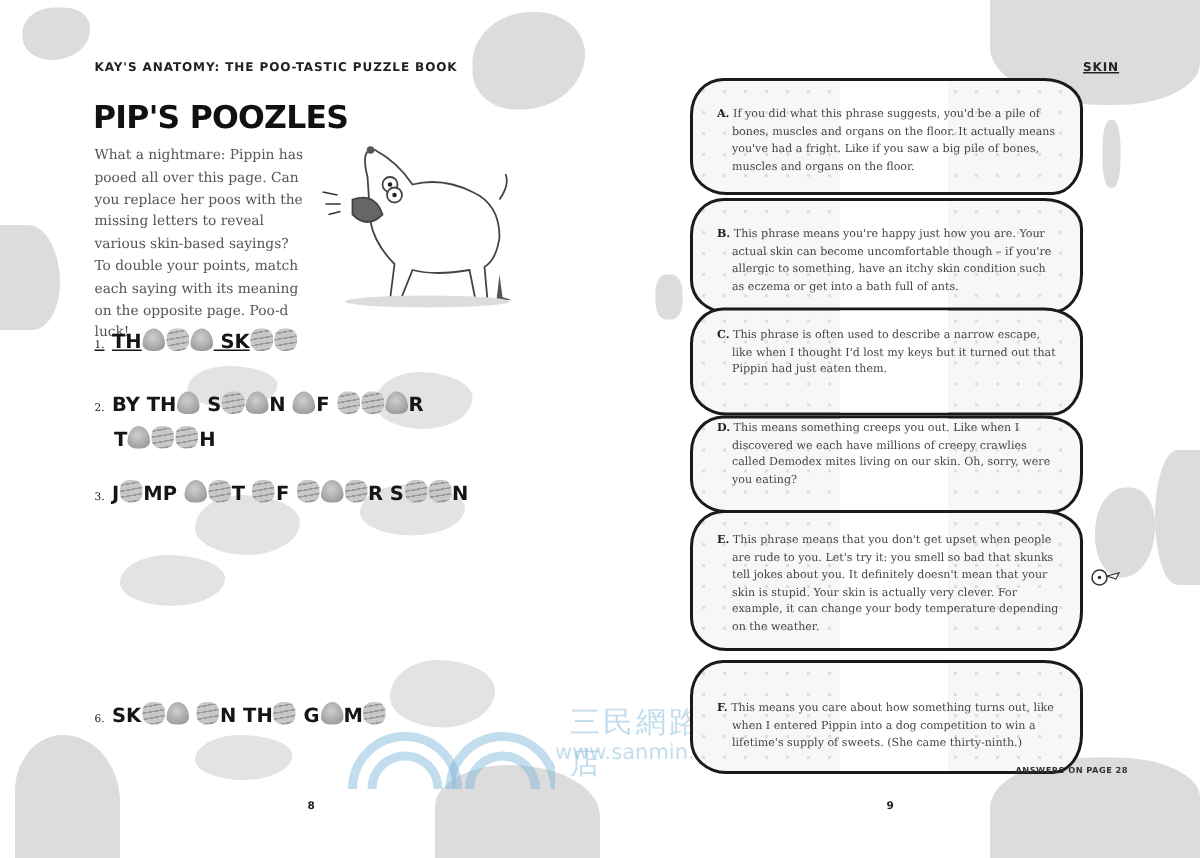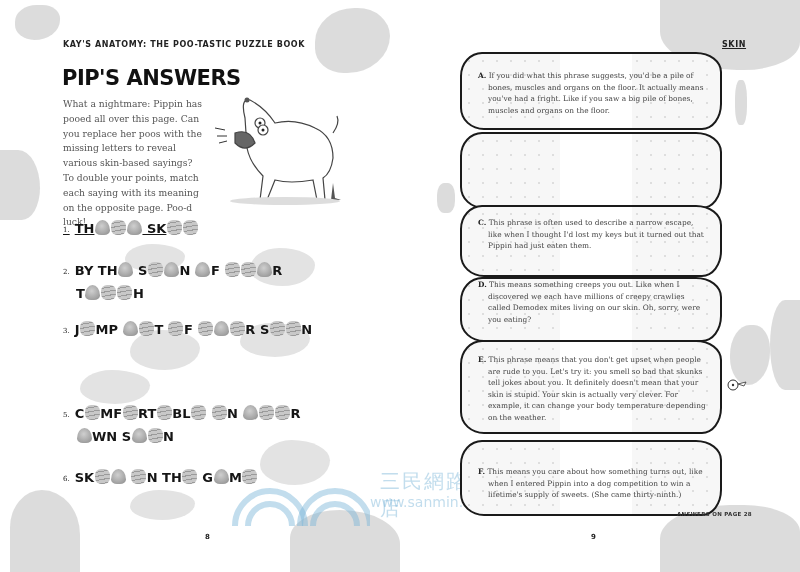--- a/index.html
+++ b/index.html
@@ -65,21 +65,21 @@
   <div class="blob" style="left:260px;top:440px;width:70px;height:45px;"></div>
 
   <div class="splat" style="left:660px;top:0;width:140px;height:70px;border-radius:0 0 40% 55%;"></div>
   <div class="splat" style="left:735px;top:80px;width:12px;height:45px;border-radius:40%;"></div>
   <div class="splat" style="left:730px;top:325px;width:40px;height:60px;border-radius:50% 40% 55% 45%;"></div>
   <div class="splat" style="left:770px;top:300px;width:30px;height:90px;border-radius:50% 0 0 50%;"></div>
   <div class="splat" style="left:660px;top:505px;width:140px;height:67px;border-radius:50% 40% 0 0;"></div>
   <div class="splat" style="left:437px;top:183px;width:18px;height:30px;border-radius:40%;"></div>
 
   <div class="running-head left">KAY'S ANATOMY: THE POO-TASTIC PUZZLE BOOK</div>
-  <h1 class="title">PIP'S ANSWERS</h1>
+  <h1 class="title">PIP'S POOZLES</h1>
   <p class="intro">What a nightmare: Pippin has pooed all over this page. Can you replace her poos with the missing letters to reveal various skin-based sayings? To double your points, match each saying with its meaning on the opposite page. Poo-d luck!</p>
 
   <svg class="dog" viewBox="0 0 150 120">
     <g fill="#fff" stroke="#444" stroke-width="1.2">
       <path d="M40 30 Q 35 10 45 12 Q 60 20 70 35 Q 90 30 110 40 Q 128 48 128 70 Q 126 85 118 90 L 120 112 L 112 112 L 108 92 Q 85 96 70 92 L 62 112 L 55 112 L 58 88 Q 45 75 42 60 Z"></path>
       <circle cx="55" cy="35" r="5"></circle>
       <circle cx="58" cy="42" r="5"></circle>
       <path d="M30 45 Q 45 40 50 55 Q 40 65 30 55 Z" fill="#666"></path>
       <path d="M128 45 Q 135 35 132 28" fill="none"></path>
     </g>
@@ -98,24 +98,20 @@
   <div class="puzzle" style="top:259px;">
     <span class="num">2.</span>BY TH<span class="poo"></span> S<span class="poo swirl"></span><span class="poo"></span>N <span class="poo"></span>F <span class="poo swirl"></span><span class="poo swirl"></span><span class="poo"></span>R<br>
     <span style="margin-left:13px;">T</span><span class="poo"></span><span class="poo swirl"></span><span class="poo swirl"></span>H
   </div>
 
   <div class="puzzle" style="top:318px;">
     <span class="num">3.</span>J<span class="poo swirl"></span>MP <span class="poo"></span><span class="poo swirl"></span>T <span class="poo swirl"></span>F <span class="poo swirl"></span><span class="poo"></span><span class="poo swirl"></span>R S<span class="poo swirl"></span><span class="poo swirl"></span>N
   </div>
 
 
-  <div class="puzzle" style="top:402px;">
-    <span class="num">5.</span>C<span class="poo swirl"></span>MF<span class="poo swirl"></span>RT<span class="poo swirl"></span>BL<span class="poo swirl"></span> <span class="poo swirl"></span>N <span class="poo"></span><span class="poo swirl"></span><span class="poo swirl"></span>R<br>
-    <span style="margin-left:13px;"></span><span class="poo"></span>WN S<span class="poo"></span><span class="poo swirl"></span>N
-  </div>
 
   <div class="puzzle" style="top:466px;">
     <span class="num">6.</span>SK<span class="poo swirl"></span><span class="poo"></span> <span class="poo swirl"></span>N TH<span class="poo swirl"></span> G<span class="poo"></span>M<span class="poo swirl"></span>
   </div>
 
   <div class="page-num left">8</div>
 
   <div class="watermark">
     <svg class="arcs" viewBox="0 0 140 60">
       <g fill="none" stroke="rgba(120,180,215,0.45)" stroke-width="6">
@@ -131,20 +127,21 @@
 
   <div class="running-head right">SKIN</div>
 
   <div class="answer-box" style="top:52px;height:78px;">
     <div class="mid"></div>
     <p style="padding-top:16px;"><b>A.</b> <span>If you did what this phrase suggests, you'd be a pile of bones, muscles and organs on the floor. It actually means you've had a fright. Like if you saw a big pile of bones, muscles and organs on the floor.</span></p>
   </div>
 
   <div class="answer-box" style="top:132px;height:77px;">
     <div class="mid"></div>
+    <p style="padding-top:16px;"><b>B.</b> <span>This phrase means you're happy just how you are. Your actual skin can become uncomfortable though – if you're allergic to something, have an itchy skin condition such as eczema or get into a bath full of ants.</span></p>
   </div>
 
   <div class="answer-box" style="top:205px;height:72px;">
     <div class="mid"></div>
     <p style="padding-top:10px;"><b>C.</b> <span>This phrase is often used to describe a narrow escape, like when I thought I'd lost my keys but it turned out that Pippin had just eaten them.</span></p>
   </div>
 
   <div class="answer-box" style="top:277px;height:65px;">
     <div class="mid"></div>
     <p style="padding-top:0;"><b>D.</b> <span>This means something creeps you out. Like when I discovered we each have millions of creepy crawlies called Demodex mites living on our skin. Oh, sorry, were you eating?</span></p>

